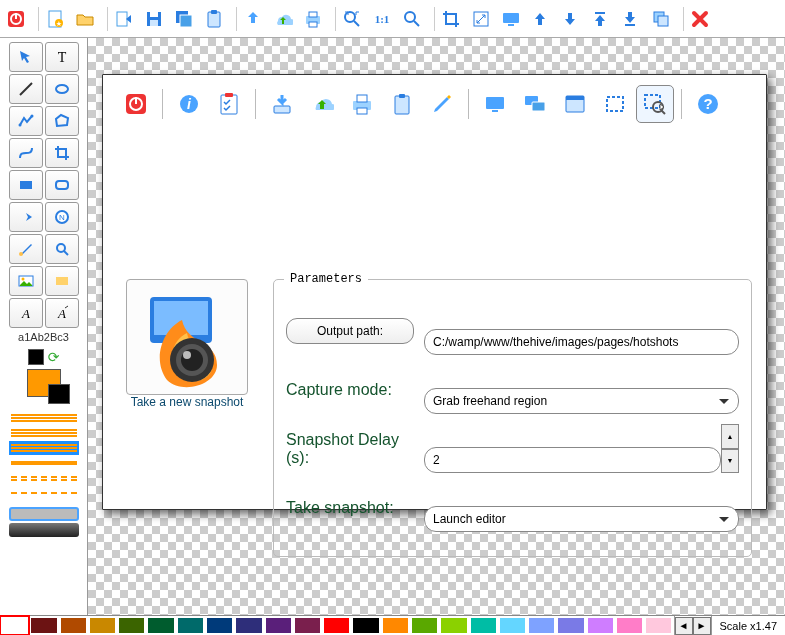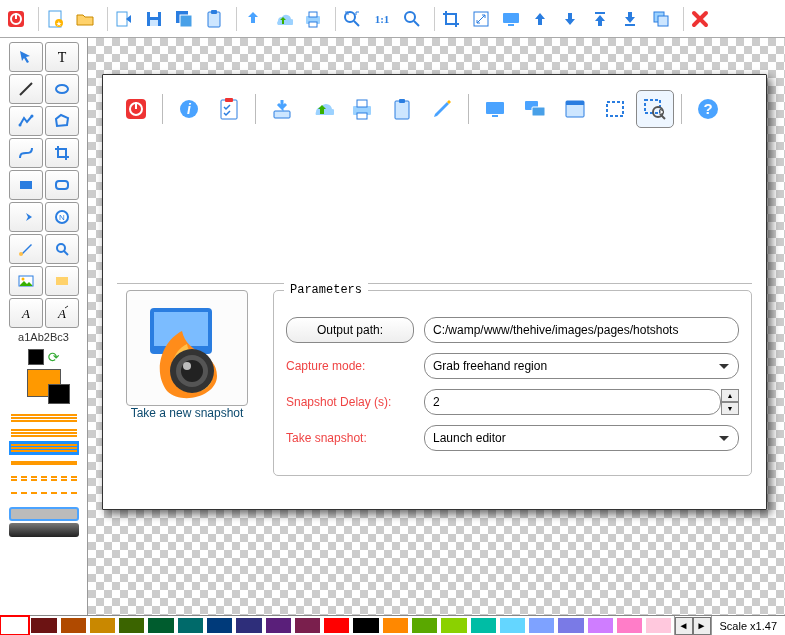--- a/index.html
+++ b/index.html
@@ -131,32 +131,33 @@
   position: absolute; top: -8px; left: 10px;
   background: #fff; padding: 0 6px;
   font-size: 12px;
   font-family: Liberation Mono, monospace;
 }
 .p-row {
   display:flex; align-items:center;
   margin-bottom: 10px;
   gap: 10px;
 }
-.p-label { width: 128px; font-size:12px; color:#ef4444;}
+.p-label { width: 128px; font-size:16px; color:#14532d;}
 .btn-outpath {
   width: 128px; height: 26px;
   border: 1px solid #888; border-radius:11px;
   background: linear-gradient(#fff,#eee);
   cursor:pointer; font-size:12px;
 }
 .p-input, .p-select, .p-spin {
   flex:1; height:26px;
   border:1px solid #888; border-radius:12px;
   padding: 0 8px; font-size:12px;
   background:#fff;
+  margin-top:23px;
 }
 .p-select { appearance:none; padding-right:22px; background:
   linear-gradient(45deg,transparent 48%,#333 52%) calc(100% - 14px) 10px/5px 5px no-repeat,
   linear-gradient(-45deg,transparent 48%,#333 52%) calc(100% - 9px) 10px/5px 5px no-repeat,
   #fff;}
 .spin-wrap { flex:1; display:flex; }
 .spin-btns { display:flex; flex-direction:column; width:18px;}
 .spin-btns button { flex:1; border:1px solid #888; background:#eee; font-size:7px; line-height:1; padding:0; cursor:pointer;}
 
 .bottom-bar {

